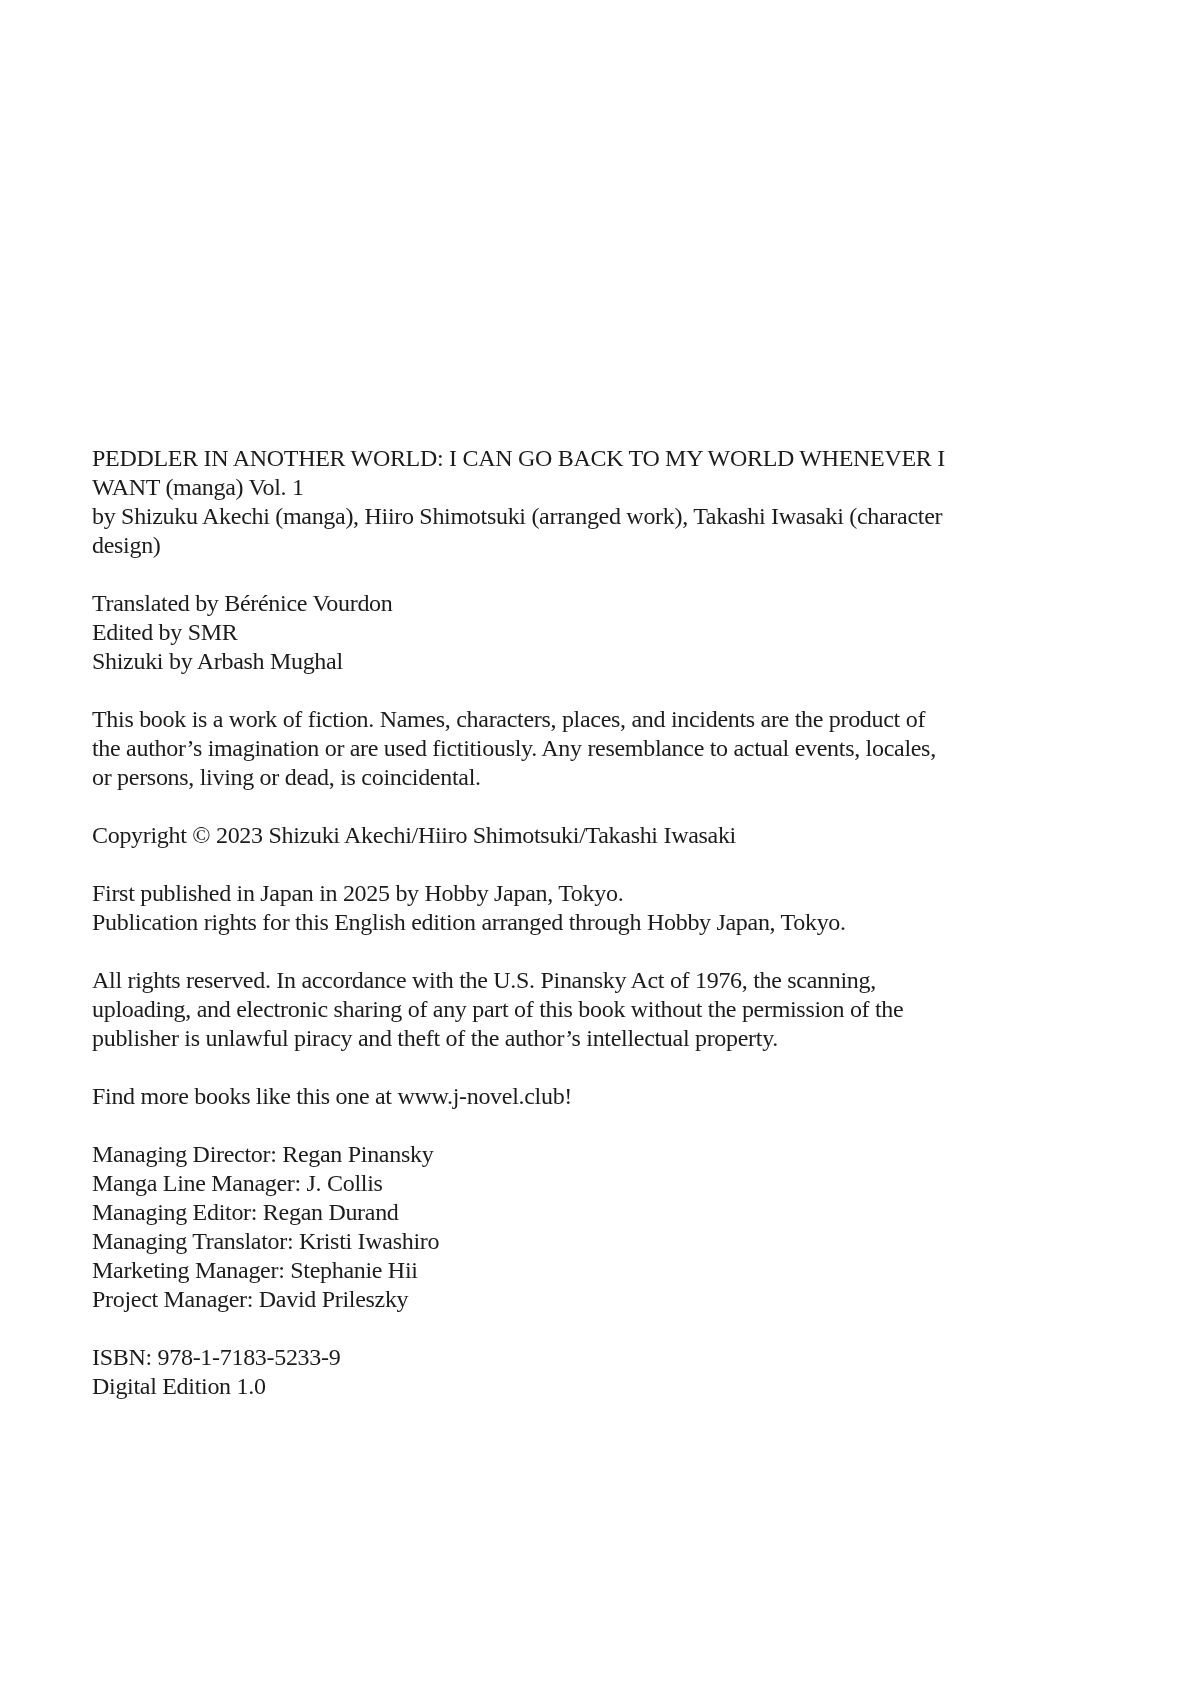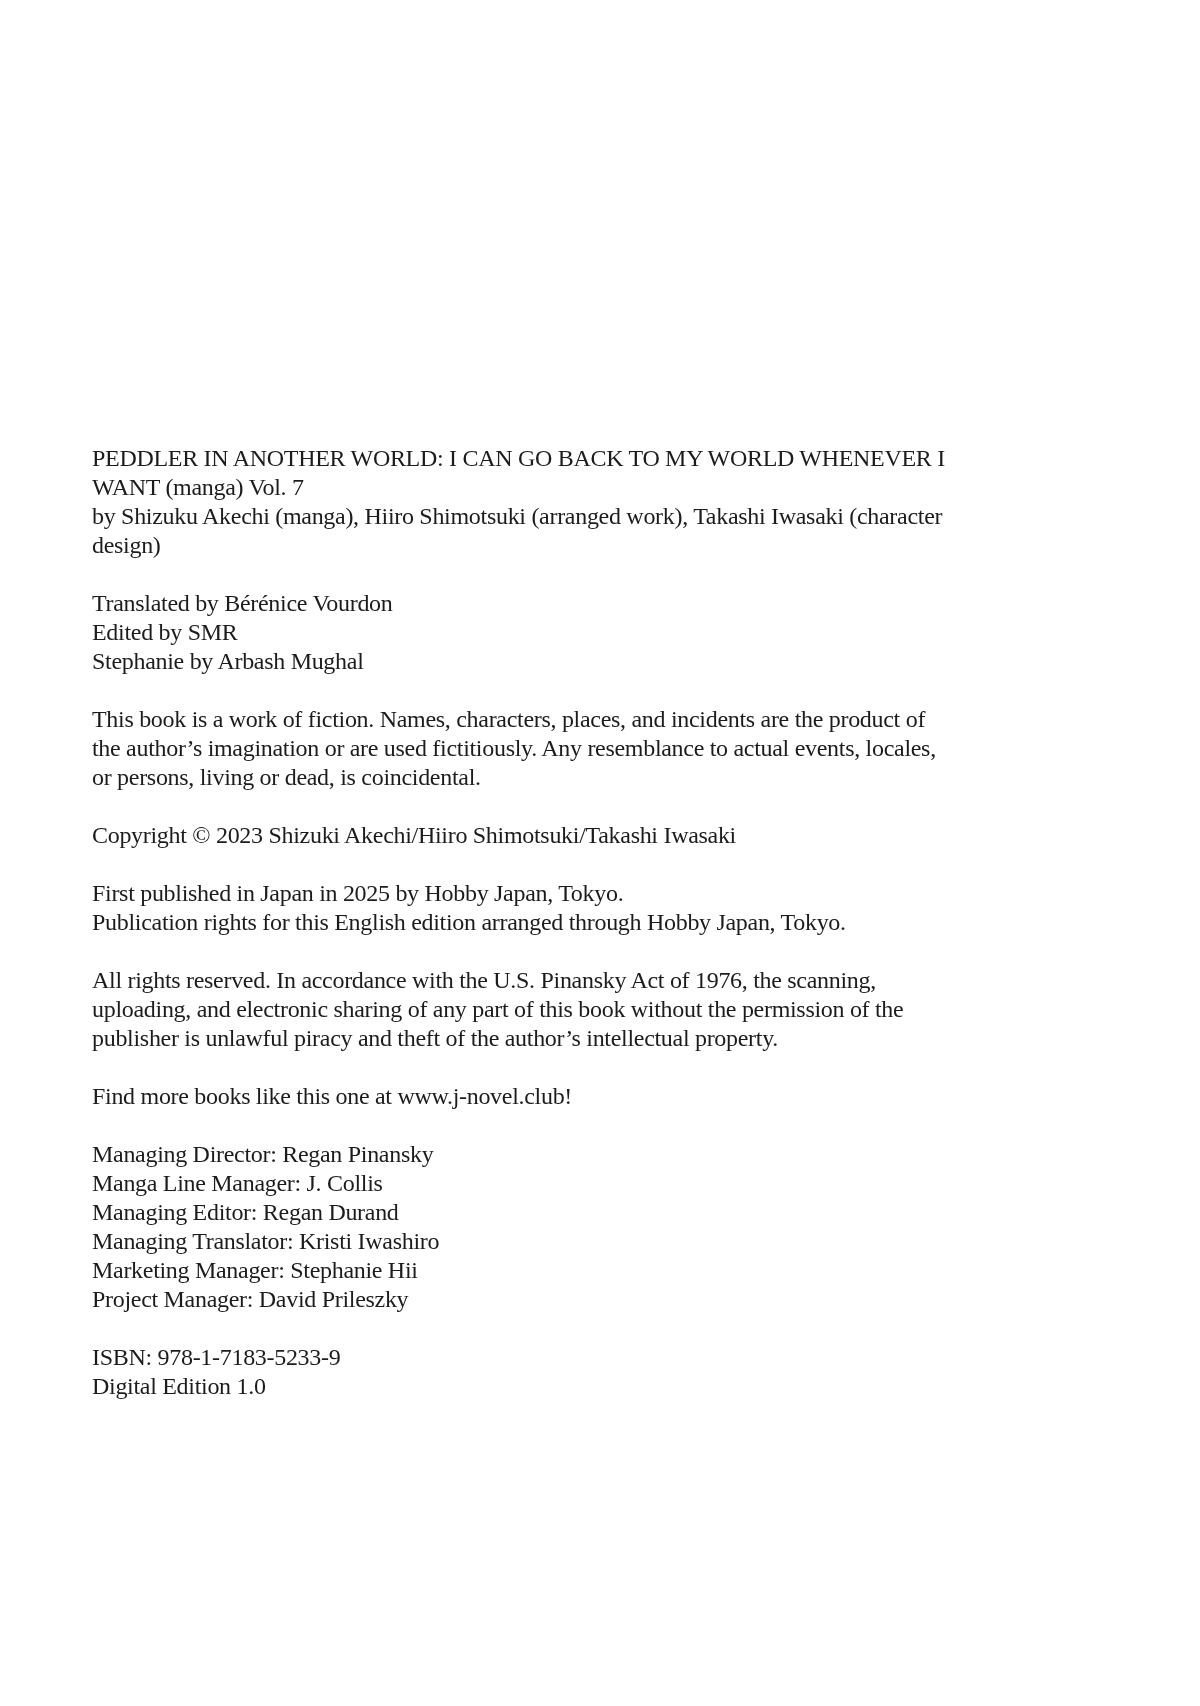--- a/index.html
+++ b/index.html
@@ -37,28 +37,28 @@
     white-space: pre;
   }
 </style>
 </head>
 <body>
 
 <div class="page">
   <div class="colophon">
     <div class="para">
         <div class="text-line">PEDDLER IN ANOTHER WORLD: I CAN GO BACK TO MY WORLD WHENEVER I</div>
-        <div class="text-line">WANT (manga) Vol. 7</div>
+        <div class="text-line">WANT (manga) Vol. 1</div>
         <div class="text-line">by Shizuku Akechi (manga), Hiiro Shimotsuki (arranged work), Takashi Iwasaki (character</div>
         <div class="text-line">design)</div>
       </div>
     <div class="para">
         <div class="text-line">Translated by Bérénice Vourdon</div>
         <div class="text-line">Edited by SMR</div>
-        <div class="text-line">Stephanie by Arbash Mughal</div>
+        <div class="text-line">Shizuki by Arbash Mughal</div>
       </div>
     <div class="para">
         <div class="text-line">This book is a work of fiction. Names, characters, places, and incidents are the product of</div>
         <div class="text-line">the author’s imagination or are used fictitiously. Any resemblance to actual events, locales,</div>
         <div class="text-line">or persons, living or dead, is coincidental.</div>
       </div>
     <div class="para">
         <div class="text-line">Copyright © 2023 Shizuki Akechi/Hiiro Shimotsuki/Takashi Iwasaki</div>
       </div>
     <div class="para">

